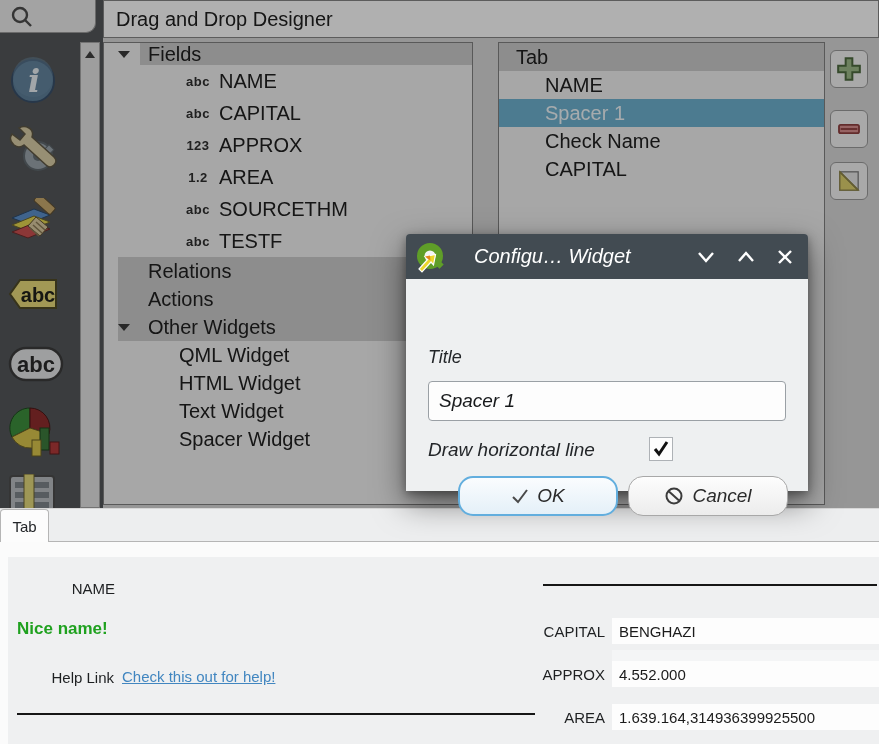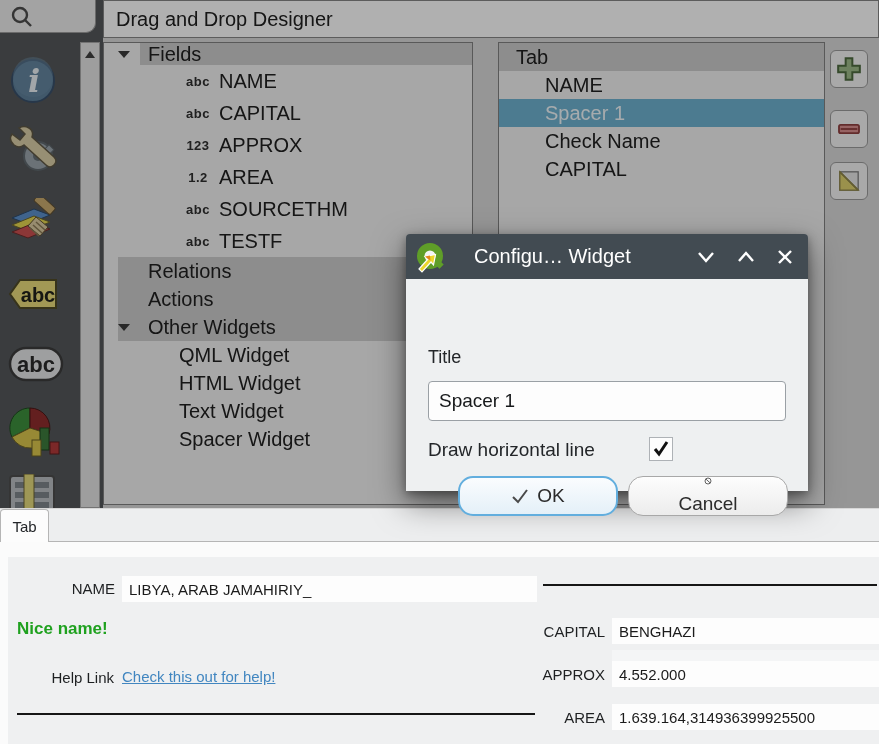--- a/index.html
+++ b/index.html
@@ -38,37 +38,37 @@
 
   .side-btn{position:absolute;left:830px;width:38px;height:38px;background:#f2f2f2;
             border:1px solid #9a9a9a;border-radius:6px;display:flex;align-items:center;justify-content:center;}
 
   .side-icon{position:absolute;left:8px;}
 
   .dim{position:absolute;inset:0;background:rgba(0,0,0,0.30);z-index:5;pointer-events:none;}
 
   
   .modal{position:absolute;left:406px;top:234px;width:402px;height:257px;z-index:10;
-         box-shadow:0 12px 32px rgba(0,0,0,.5),0 3px 10px rgba(0,0,0,.35);border-radius:4px 4px 0 0;}
+         box-shadow:0 12px 32px rgba(0,0,0,.5),0 3px 10px rgba(0,0,0,.35);border-radius:4px 4px 0 0;font-style:italic;}
   .modal-titlebar{position:relative;height:45px;background:#424b52;border-radius:4px 4px 0 0;
                   display:flex;align-items:center;padding:0 14px 0 8px;}
   .modal-title{color:#ffffff;font-size:20px;margin-left:28px;white-space:nowrap;}
   .win-btns{margin-left:auto;display:flex;align-items:center;gap:20px;}
   .win-btns span{display:flex;}
   .modal-body{position:relative;height:212px;background:#eef0f1;}
   .dlg-label{position:absolute;font-size:18px;color:#232629;}
   .dlg-input{position:absolute;left:22px;top:102px;width:358px;height:40px;background:#fdfdfd;
              border:1px solid #9aa0a5;border-radius:4px;font-size:19px;color:#17191b;
              display:flex;align-items:center;padding-left:10px;}
   .dlg-check{position:absolute;left:243px;top:158px;width:24px;height:24px;background:#fdfdfd;
              border:1px solid #aeb2b6;display:flex;align-items:center;justify-content:center;}
   .dlg-btn{position:absolute;top:197px;width:160px;height:40px;border-radius:15px;font-size:19px;color:#2b2b2b;
            display:flex;align-items:center;justify-content:center;gap:8px;}
   .btn-ok{left:52px;border:2px solid #62aede;background:linear-gradient(#fafcfe,#e4f0f8);}
-  .btn-cancel{left:222px;border:1px solid #a8a8a8;background:linear-gradient(#fdfdfd,#ececec);flex-direction:column;}
+  .btn-cancel{left:222px;border:1px solid #a8a8a8;background:linear-gradient(#fdfdfd,#ececec);}
 
   
   .bottom-section{position:absolute;left:0;top:508px;width:879px;height:236px;background:#fbfbfb;border-top:1px solid #d7d7d7;}
   .tabbar{position:absolute;left:0;top:0;width:879px;height:33px;background:#edeeef;border-bottom:1px solid #b5b5b5;}
   .tab{position:absolute;left:0;top:0;width:49px;height:33px;background:#fcfcfc;border:1px solid #b5b5b5;
        border-bottom:none;border-radius:4px 4px 0 0;display:flex;align-items:center;justify-content:center;
        font-size:15px;color:#232629;}
   .form-area{position:absolute;left:8px;top:48px;width:871px;height:188px;background:#eff0f1;}
   .flabel{position:absolute;font-size:15px;color:#1e2022;text-align:right;white-space:nowrap;}
   .fvalue{position:absolute;height:26px;background:#fdfdfd;font-size:15px;color:#1b1b1b;
@@ -306,23 +306,20 @@
 
   <div class="bottom-section">
     <div class="tabbar">
       <div class="tab">
         <span>Tab</span>
       </div>
     </div>
     <div class="form-area">
 
       <span class="flabel" style="left:20px;top:23px;width:87px">NAME</span>
-      <div class="fvalue" style="left:114px;top:19px;width:415px">
-        <span>LIBYA, ARAB JAMAHIRIY_</span>
-      </div>
 
       <div class="hline" style="left:535px;top:27px;width:334px"></div>
 
       <div class="nice">Nice name!</div>
 
       <span class="flabel" style="left:512px;top:66px;width:85px">CAPITAL</span>
       <div class="fvalue" style="left:604px;top:61px;width:267px">
         <span>BENGHAZI</span>
       </div>
 

